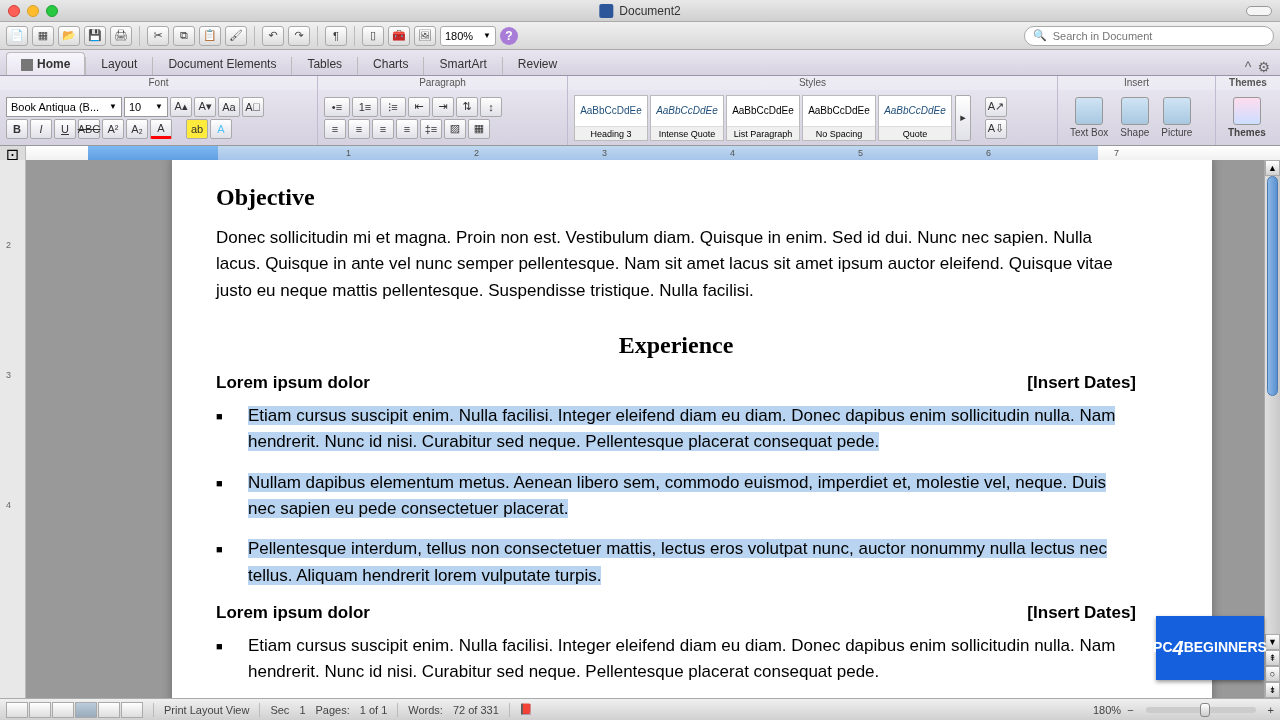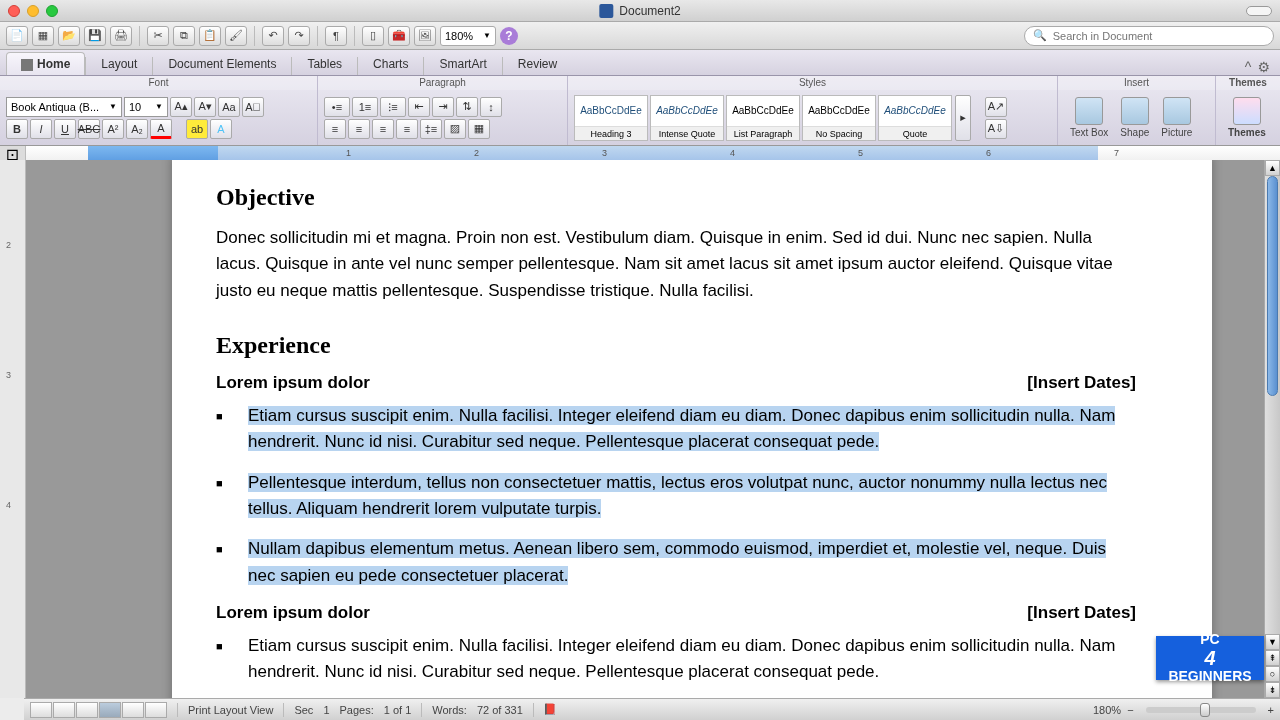--- a/index.html
+++ b/index.html
@@ -79,29 +79,29 @@
 .page li:before{content:"■";position:absolute;left:0;font-size:11px;top:5px;}
 .hl{background:#b8d4f0;}
 
 
 .vscroll{width:16px;background:linear-gradient(90deg,#e0e0e0,#c8c8c8);border-left:1px solid #aaa;display:flex;flex-direction:column;}
 .vscroll-btn{height:16px;background:linear-gradient(#fff,#d0d0d0);border:1px solid #aaa;font-size:9px;display:flex;align-items:center;justify-content:center;}
 .vscroll-track{flex:1;position:relative;}
 .vscroll-thumb{position:absolute;top:0;left:2px;right:2px;height:220px;background:linear-gradient(90deg,#8bb8e8,#5a90d0);border:1px solid #4a7ab0;border-radius:6px;}
 
 
-.statusbar{position:absolute;left:0;right:0;bottom:0;height:22px;background:linear-gradient(#f0f0f0,#d0d0d0);border-top:1px solid #aaa;display:flex;align-items:center;font-size:11px;color:#444;padding:0 6px;gap:10px;margin-left:24px;}
+.statusbar{position:absolute;left:0;right:0;bottom:0;height:22px;background:linear-gradient(#f0f0f0,#d0d0d0);border-top:1px solid #aaa;display:flex;align-items:center;font-size:11px;color:#444;padding:0 6px;gap:10px;}
 .viewbtns{display:flex;gap:1px;}
 .vbtn{width:22px;height:16px;background:linear-gradient(#fff,#ddd);border:1px solid #aaa;}
 .vbtn.active{background:linear-gradient(#bcd,#9ab);}
 .status-sep{width:1px;height:14px;background:#bbb;}
 .zoom-slider{width:110px;height:6px;background:#ccc;border-radius:3px;position:relative;margin:0 6px;}
 .zoom-thumb{position:absolute;left:54px;top:-4px;width:10px;height:14px;background:linear-gradient(#fff,#ccc);border:1px solid #888;border-radius:3px;}
 
-.watermark{position:absolute;right:16px;bottom:40px;width:108px;height:44px;background:#1560dd;color:#fff;font-weight:bold;font-size:14px;display:flex;flex-direction:column;align-items:center;justify-content:center;font-family:Arial;line-height:1.1;box-shadow:0 2px 4px rgba(0,0,0,0.4);}
+.watermark{position:absolute;right:16px;bottom:40px;width:108px;height:64px;background:#1560dd;color:#fff;font-weight:bold;font-size:14px;display:flex;flex-direction:row;align-items:center;justify-content:center;font-family:Arial;line-height:1.1;box-shadow:0 2px 4px rgba(0,0,0,0.4);}
 .watermark .big{font-size:20px;font-style:italic;}
 </style>
 </head>
 <body>
 
 <div class="titlebar">
   <div class="traffic">
     <span class="tl-red"></span>
     <span class="tl-yellow"></span>
     <span class="tl-green"></span>
@@ -309,29 +309,29 @@
 <div class="docarea">
   <div class="vruler">
     <span class="vruler-mark" style="top:80px;">2</span>
     <span class="vruler-mark" style="top:210px;">3</span>
     <span class="vruler-mark" style="top:340px;">4</span>
   </div>
   <div class="doc-scroll">
     <div class="page">
       <h2>Objective</h2>
       <p>Donec sollicitudin mi et magna. Proin non est. Vestibulum diam. Quisque in enim. Sed id dui. Nunc nec sapien. Nulla lacus. Quisque in ante vel nunc semper pellentesque. Nam sit amet lacus sit amet ipsum auctor eleifend. Quisque vitae justo eu neque mattis pellentesque. Suspendisse tristique. Nulla facilisi.</p>
-      <h2 style="margin-top:28px;">Experience</h2>
+      <h2 style="margin-top:28px;text-align:center;">Experience</h2>
       <div class="subrow">
         <span>Lorem ipsum dolor</span>
         <span>[Insert Dates]</span>
       </div>
       <ul>
         <li><span class="hl">Etiam cursus suscipit enim. Nulla facilisi. Integer eleifend diam eu diam. Donec dapibus enim sollicitudin nulla. Nam hendrerit. Nunc id nisi. Curabitur sed neque. Pellentesque placerat consequat pede.</span></li>
+        <li><span class="hl">Nullam dapibus elementum metus. Aenean libero sem, commodo euismod, imperdiet et, molestie vel, neque. Duis nec sapien eu pede consectetuer placerat.</span></li>
         <li><span class="hl">Pellentesque interdum, tellus non consectetuer mattis, lectus eros volutpat nunc, auctor nonummy nulla lectus nec tellus. Aliquam hendrerit lorem vulputate turpis.</span></li>
-        <li><span class="hl">Nullam dapibus elementum metus. Aenean libero sem, commodo euismod, imperdiet et, molestie vel, neque. Duis nec sapien eu pede consectetuer placerat.</span></li>
       </ul>
       <div class="subrow">
         <span>Lorem ipsum dolor</span>
         <span>[Insert Dates]</span>
       </div>
       <ul>
         <li>Etiam cursus suscipit enim. Nulla facilisi. Integer eleifend diam eu diam. Donec dapibus enim sollicitudin nulla. Nam hendrerit. Nunc id nisi. Curabitur sed neque. Pellentesque placerat consequat pede.</li>
       </ul>
     </div>
   </div>

